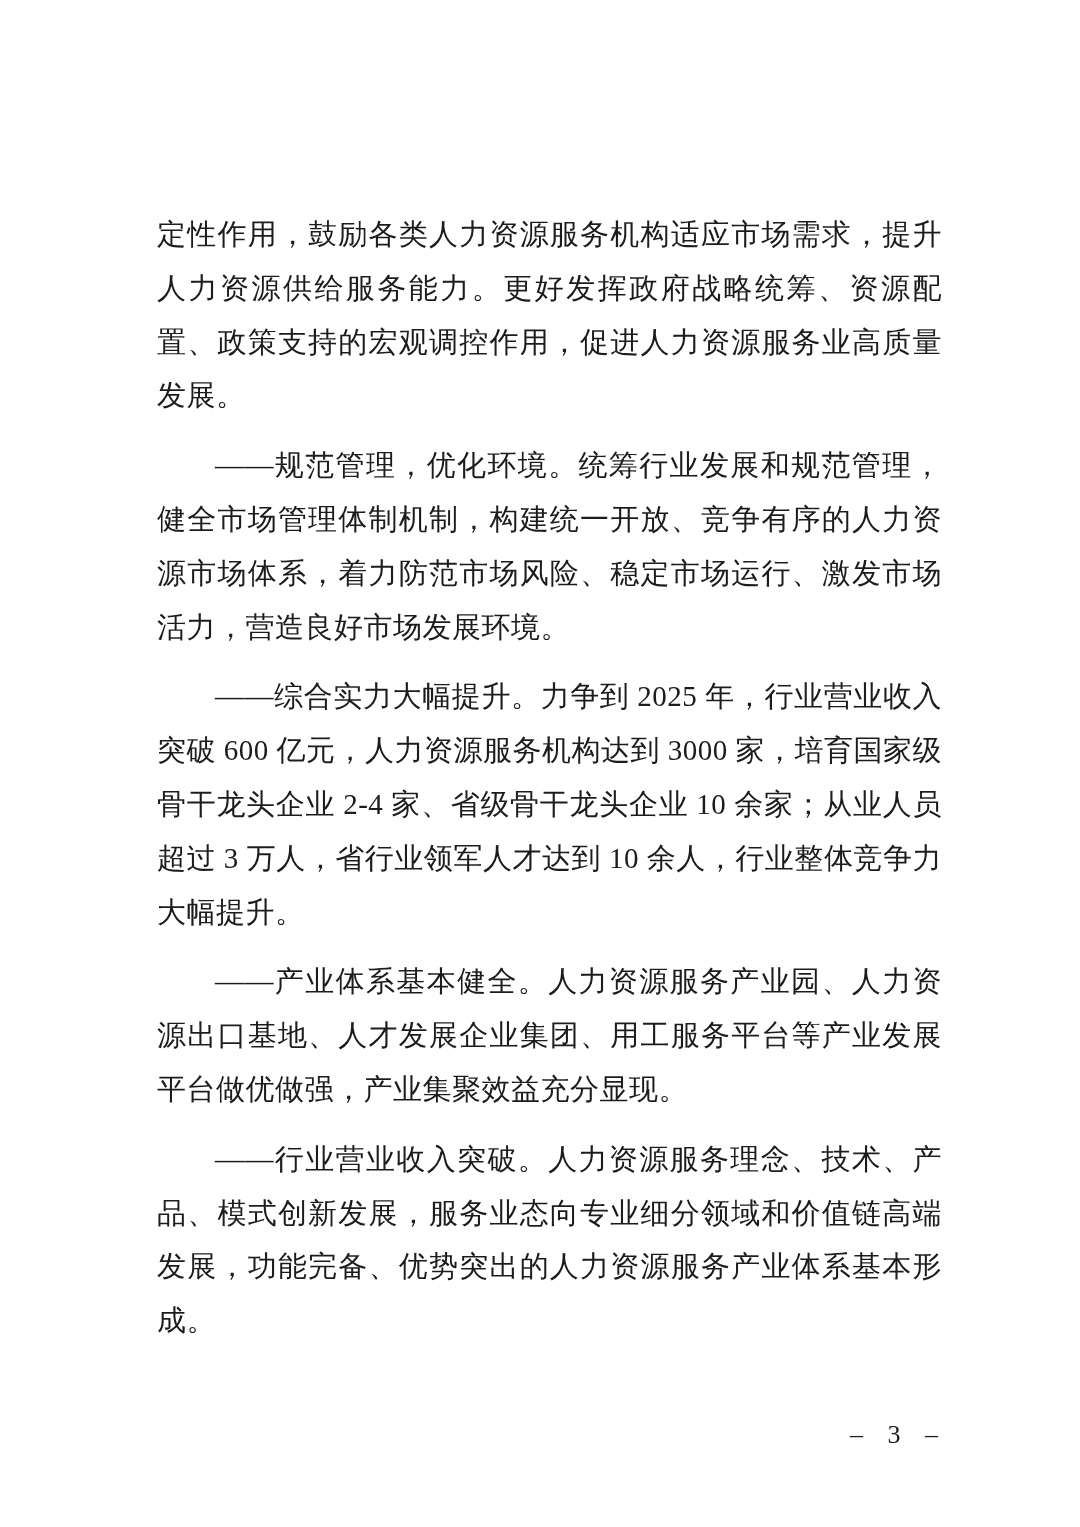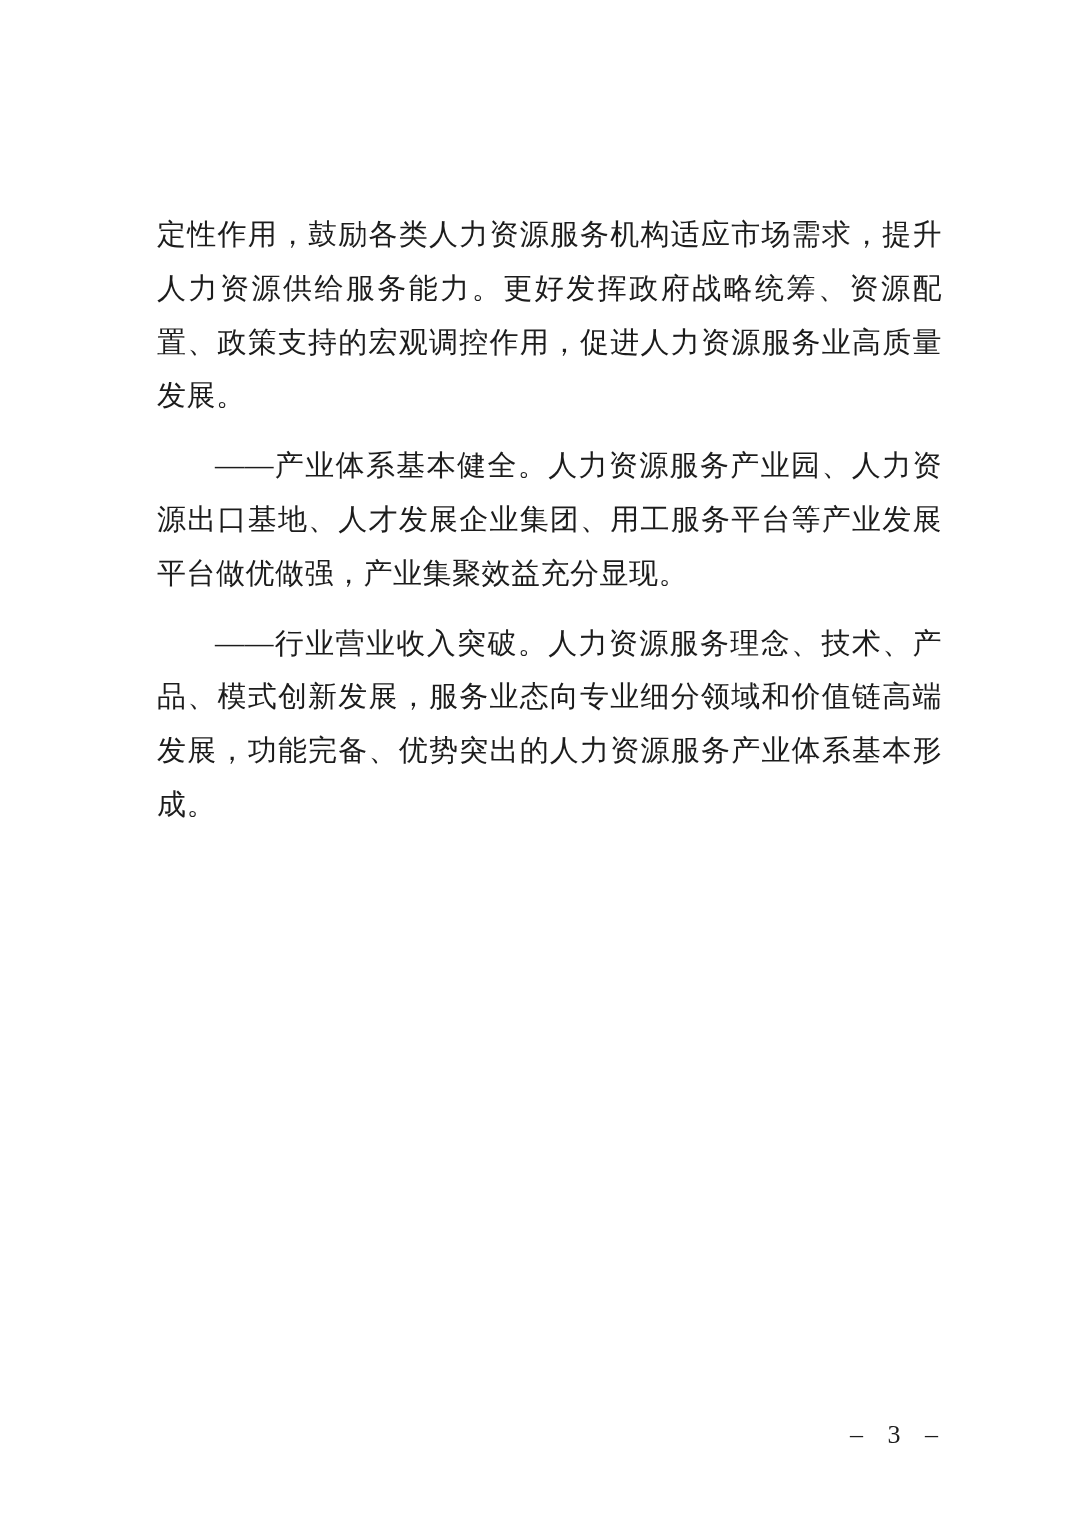--- a/index.html
+++ b/index.html
@@ -50,17 +50,19 @@
     color: #1c1c1c;
     font-family: "Liberation Serif", "DejaVu Serif", serif;
   }
 </style>
 </head>
 <body>
 
 <div class="page">
   <div class="content">
     <p class="para no-indent">定性作用，鼓励各类人力资源服务机构适应市场需求，提升人力资源供给服务能力。更好发挥政府战略统筹、资源配置、政策支持的宏观调控作用，促进人力资源服务业高质量发展。</p>
+    <p class="para">——规范管理，优化环境。统筹行业发展和规范管理，健全市场管理体制机制，构建统一开放、竞争有序的人力资源市场体系，着力防范市场风险、稳定市场运行、激发市场活力，营造良好市场发展环境。</p>
+    <p class="para">——综合实力大幅提升。力争到 2025 年，行业营业收入突破 600 亿元，人力资源服务机构达到 3000 家，培育国家级骨干龙头企业 2-4 家、省级骨干龙头企业 10 余家；从业人员超过 3 万人，省行业领军人才达到 10 余人，行业整体竞争力大幅提升。</p>
     <p class="para">——产业体系基本健全。人力资源服务产业园、人力资源出口基地、人才发展企业集团、用工服务平台等产业发展平台做优做强，产业集聚效益充分显现。</p>
     <p class="para">——行业营业收入突破。人力资源服务理念、技术、产品、模式创新发展，服务业态向专业细分领域和价值链高端发展，功能完备、优势突出的人力资源服务产业体系基本形成。</p>
   </div>
   <div class="page-number">– 3 –</div>
 </div>
 
 </body></html>

